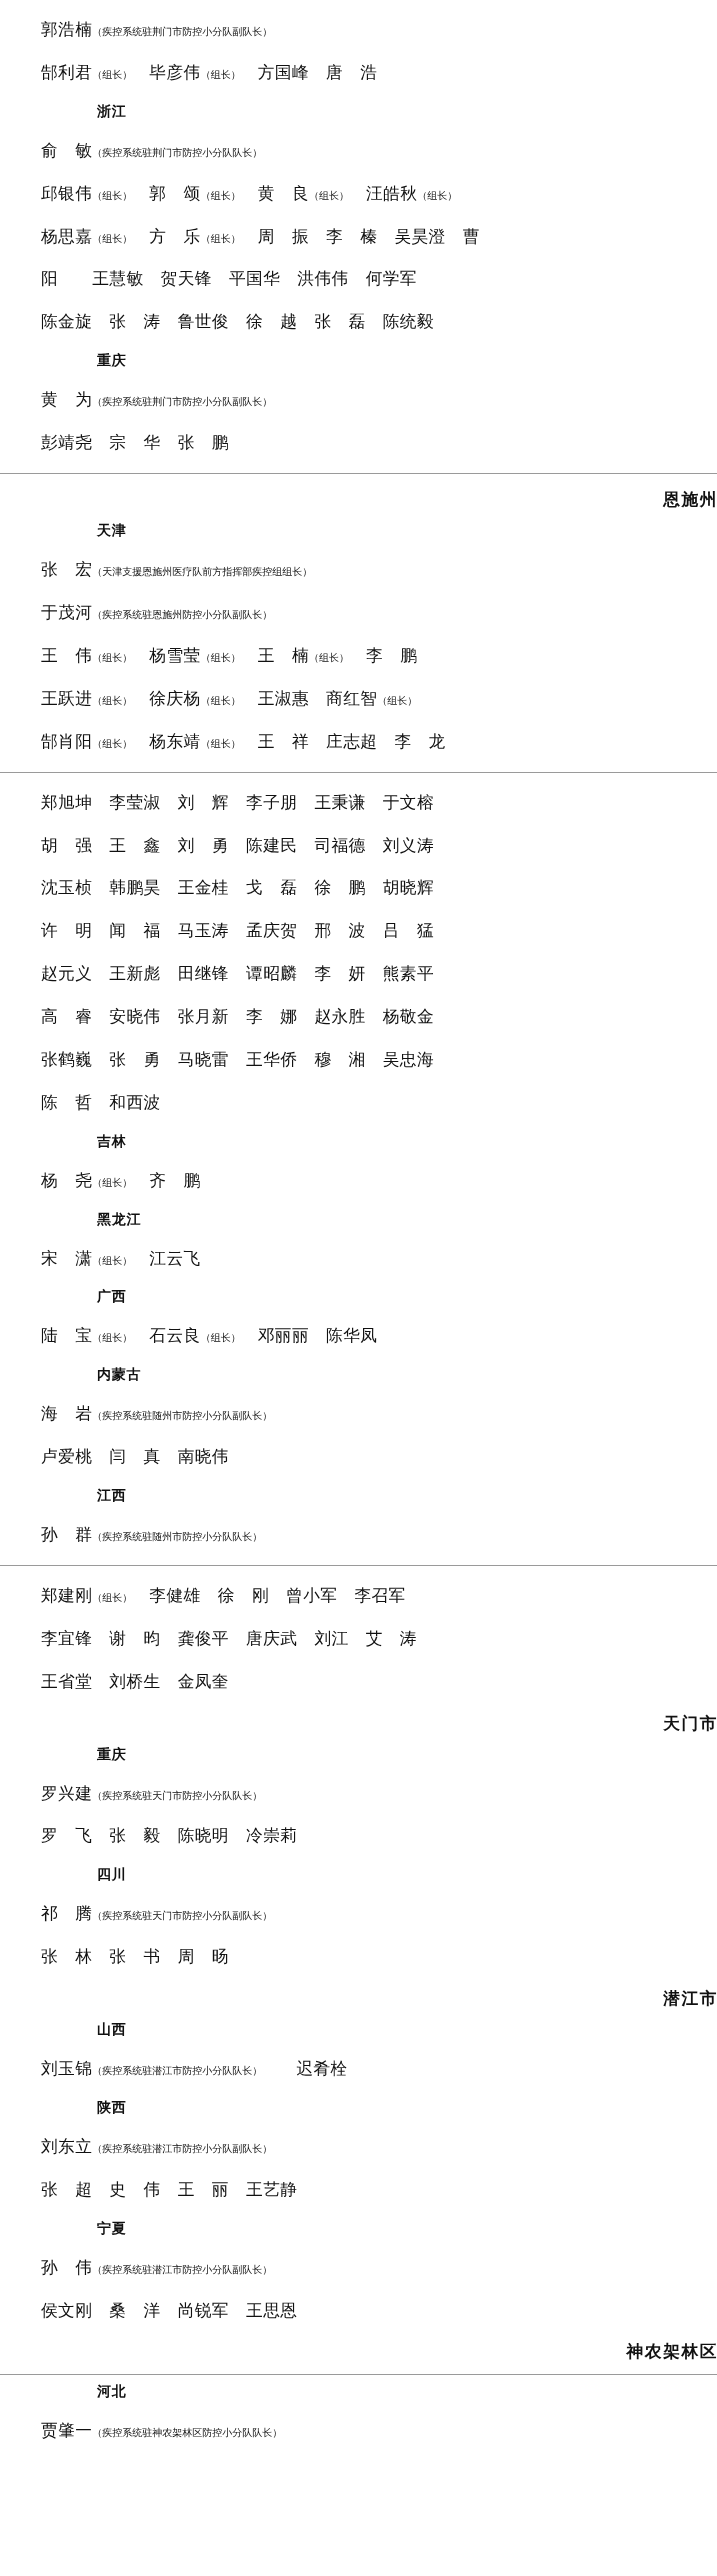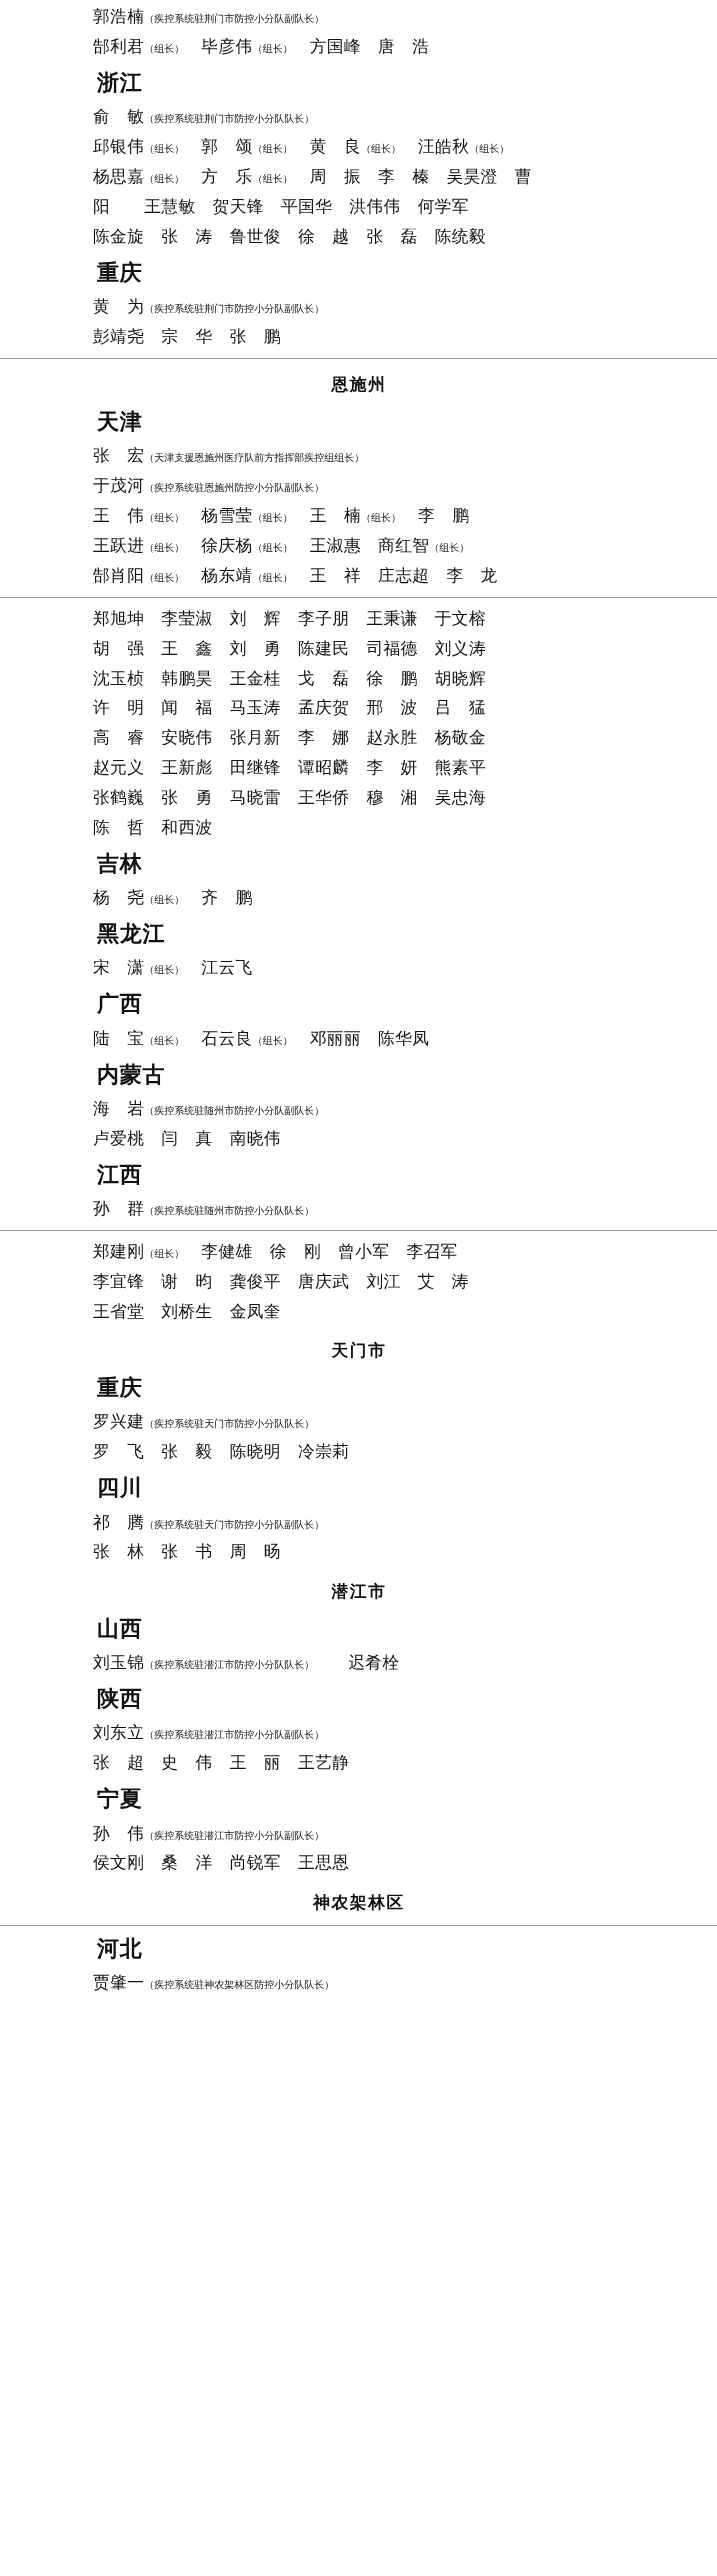--- a/index.html
+++ b/index.html
@@ -15,38 +15,38 @@
     padding:0;
     box-sizing:border-box;
   }
   .rule{
     border-top:0.8px solid #9a9a9a;
     margin:8px 0 8px 0;
     height:0;
     width:718px;
   }
   .center-head{
-    text-align:center;
+    text-align:right;
     font-weight:bold;
     font-size:16.7px;
     letter-spacing:1.6px;
     margin:14.4px 0 11px 0;
   }
   .prov{
     font-weight:bold;
-    font-size:22px;
+    font-size:14px;
     margin:8px 0 6.4px 0;
     padding-left:97px;
     letter-spacing:0.8px;
   }
   .row{
     font-size:16.7px;
     line-height:1.55;
-    padding-left:93px;
-    margin:4px 0;
+    padding-left:41px;
+    margin:17px 0;
     letter-spacing:0.4px;
     white-space:normal;
   }
   .note{
     font-size:10px;
     letter-spacing:0;
     vertical-align:baseline;
     color:#111;
   }
 </style>
@@ -72,22 +72,22 @@
       <div class="row"><span>张　宏</span><span class="note">（天津支援恩施州医疗队前方指挥部疾控组组长）</span></div>
       <div class="row"><span>于茂河</span><span class="note">（疾控系统驻恩施州防控小分队副队长）</span></div>
       <div class="row"><span>王　伟<span class="note">（组长）</span>　杨雪莹<span class="note">（组长）</span>　王　楠<span class="note">（组长）</span>　李　鹏</span></div>
       <div class="row"><span>王跃进<span class="note">（组长）</span>　徐庆杨<span class="note">（组长）</span>　王淑惠　商红智<span class="note">（组长）</span></span></div>
       <div class="row"><span>郜肖阳<span class="note">（组长）</span>　杨东靖<span class="note">（组长）</span>　王　祥　庄志超　李　龙</span></div>
       <div class="rule"></div>
       <div class="row"><span>郑旭坤　李莹淑　刘　辉　李子朋　王秉谦　于文榕</span></div>
       <div class="row"><span>胡　强　王　鑫　刘　勇　陈建民　司福德　刘义涛</span></div>
       <div class="row"><span>沈玉桢　韩鹏昊　王金桂　戈　磊　徐　鹏　胡晓辉</span></div>
       <div class="row"><span>许　明　闻　福　马玉涛　孟庆贺　邢　波　吕　猛</span></div>
+      <div class="row"><span>赵元义　王新彪　田继锋　谭昭麟　李　妍　熊素平</span></div>
       <div class="row"><span>高　睿　安晓伟　张月新　李　娜　赵永胜　杨敬金</span></div>
-      <div class="row"><span>赵元义　王新彪　田继锋　谭昭麟　李　妍　熊素平</span></div>
       <div class="row"><span>张鹤巍　张　勇　马晓雷　王华侨　穆　湘　吴忠海</span></div>
       <div class="row"><span>陈　哲　和西波</span></div>
       <div class="prov">吉林</div>
       <div class="row"><span>杨　尧<span class="note">（组长）</span>　齐　鹏</span></div>
       <div class="prov">黑龙江</div>
       <div class="row"><span>宋　潇<span class="note">（组长）</span>　江云飞</span></div>
       <div class="prov">广西</div>
       <div class="row"><span>陆　宝<span class="note">（组长）</span>　石云良<span class="note">（组长）</span>　邓丽丽　陈华凤</span></div>
       <div class="prov">内蒙古</div>
       <div class="row"><span>海　岩</span><span class="note">（疾控系统驻随州市防控小分队副队长）</span></div>

